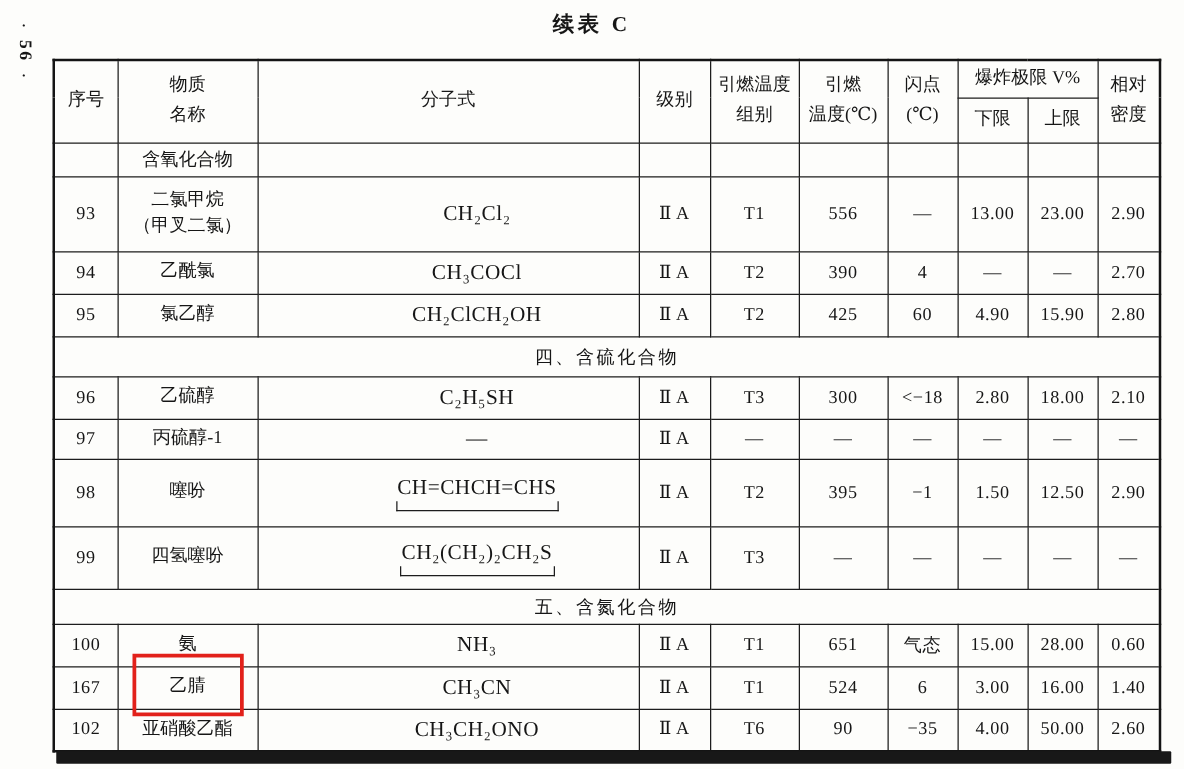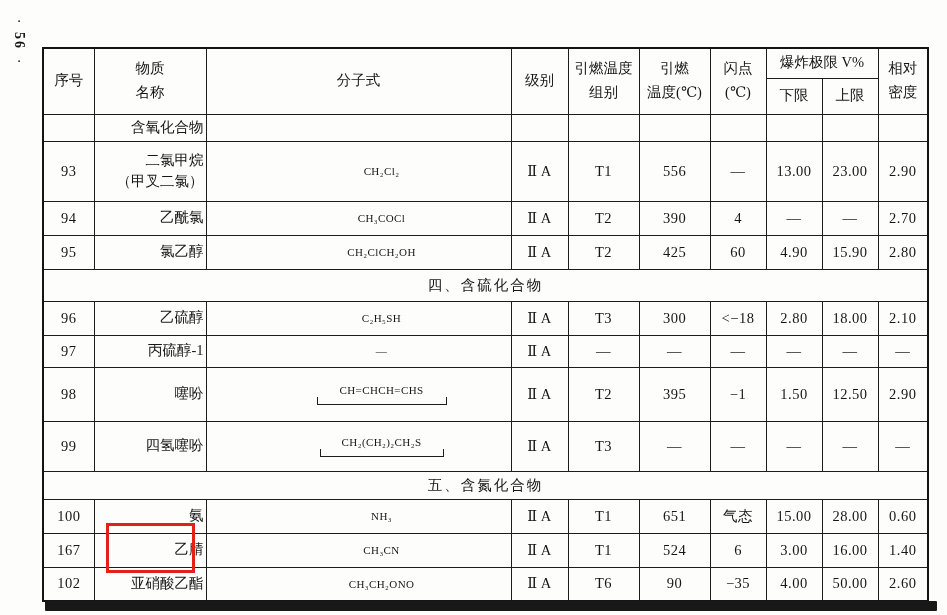--- a/index.html
+++ b/index.html
@@ -37,23 +37,23 @@
   td,th{
     border:1.5px solid #1d1d1d;
     padding:0 2px;text-align:center;vertical-align:middle;
     font-weight:normal;font-size:14px;
     overflow:hidden;
   }
   thead th{font-size:14.5px;line-height:1.65;}
   thead tr.h1{height:30px;}
   thead tr.h2{height:36px;}
 
-  td.c-formula{font-size:11px;letter-spacing:.4px;padding-left:48px;}
+  td.c-formula{font-size:17px;letter-spacing:.4px;padding-left:48px;}
   td.c-num{font-size:14.5px;letter-spacing:.5px;}
-  td.c-name{font-size:14.5px;text-align:right;}
+  td.c-name{font-size:14.5px;}
   td.section{
     font-size:14.5px;letter-spacing:2px;height:100%;
   }
   .name-line{line-height:1.45;}
 
   .ring-wrap{display:inline-block;}
   .ring-bracket{
     height:7px;margin:1px auto 0 auto;
     border-left:1.5px solid #1d1d1d;
     border-right:1.5px solid #1d1d1d;
@@ -76,20 +76,21 @@
 <body>
 
 <div class="page">
 
   <div class="pagenum">
     <span class="dot">·</span>
     <span class="num">56</span>
     <span class="dot">·</span>
   </div>
 
+  <div class="title">续表 C</div>
 
   <table class="main">
     <colgroup>
       <col style="width:51px">
         <col style="width:112px">
         <col style="width:305px">
       <col style="width:57px">
         <col style="width:71px">
         <col style="width:71px">
       <col style="width:56px">

